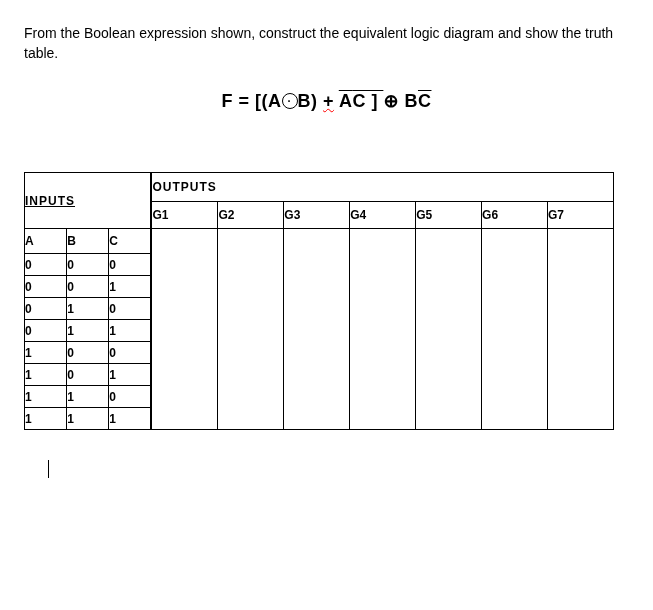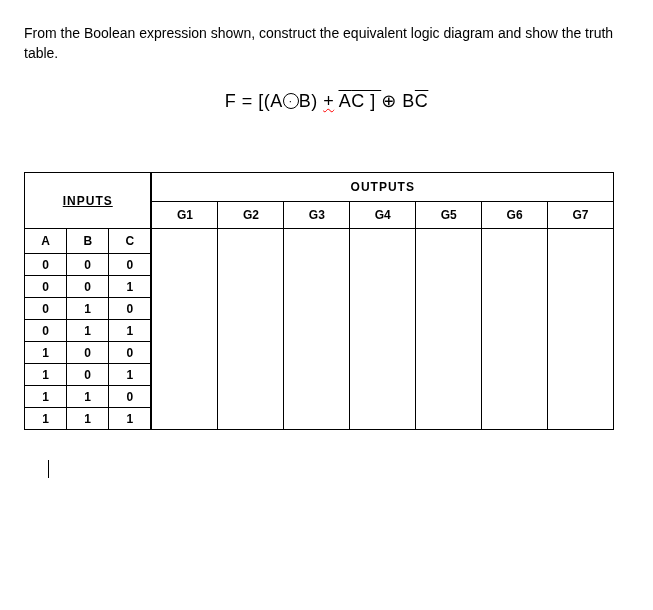--- a/index.html
+++ b/index.html
@@ -12,21 +12,21 @@
     color: #000;
     font-size: 14px;
   }
   .instruction {
     line-height: 1.4;
     margin-bottom: 27px;
   }
   .equation {
     text-align: center;
     font-size: 18px;
-    font-weight: normal;
+    font-weight: bold;
     margin-bottom: 60px;
     letter-spacing: 0.5px;
     margin-top: 23px;
   }
   .overline {
     text-decoration: overline;
   }
   .wavy {
     text-decoration: underline wavy;
     text-decoration-color: red;
@@ -44,21 +44,21 @@
     vertical-align: middle;
     position: relative;
     top: -1px;
   }
   table {
     border-collapse: collapse;
     width: 590px;
   }
   table td, table th {
     border: 1px solid #000;
-    text-align: center;
+    text-align: left;
     font-size: 12px;
     font-weight: bold;
     padding: 0;
   }
   .inputs-header {
     height: 28px;
     letter-spacing: 1px;
     border-right: 2px solid #000;
     text-decoration: underline;
   }

